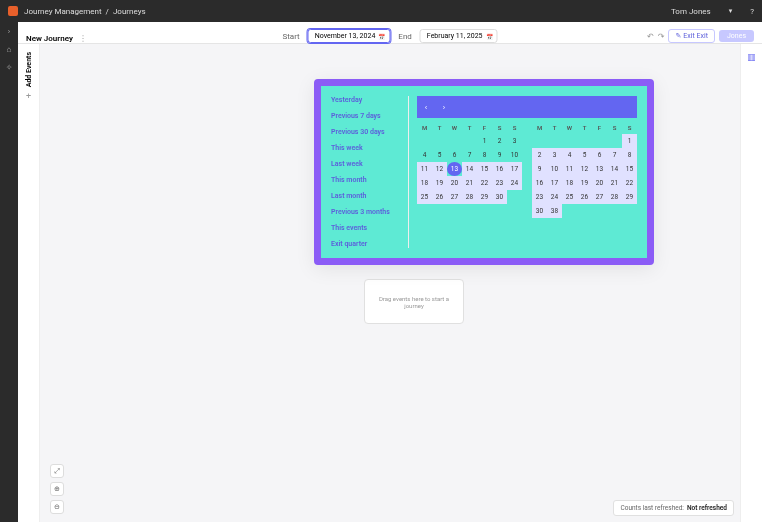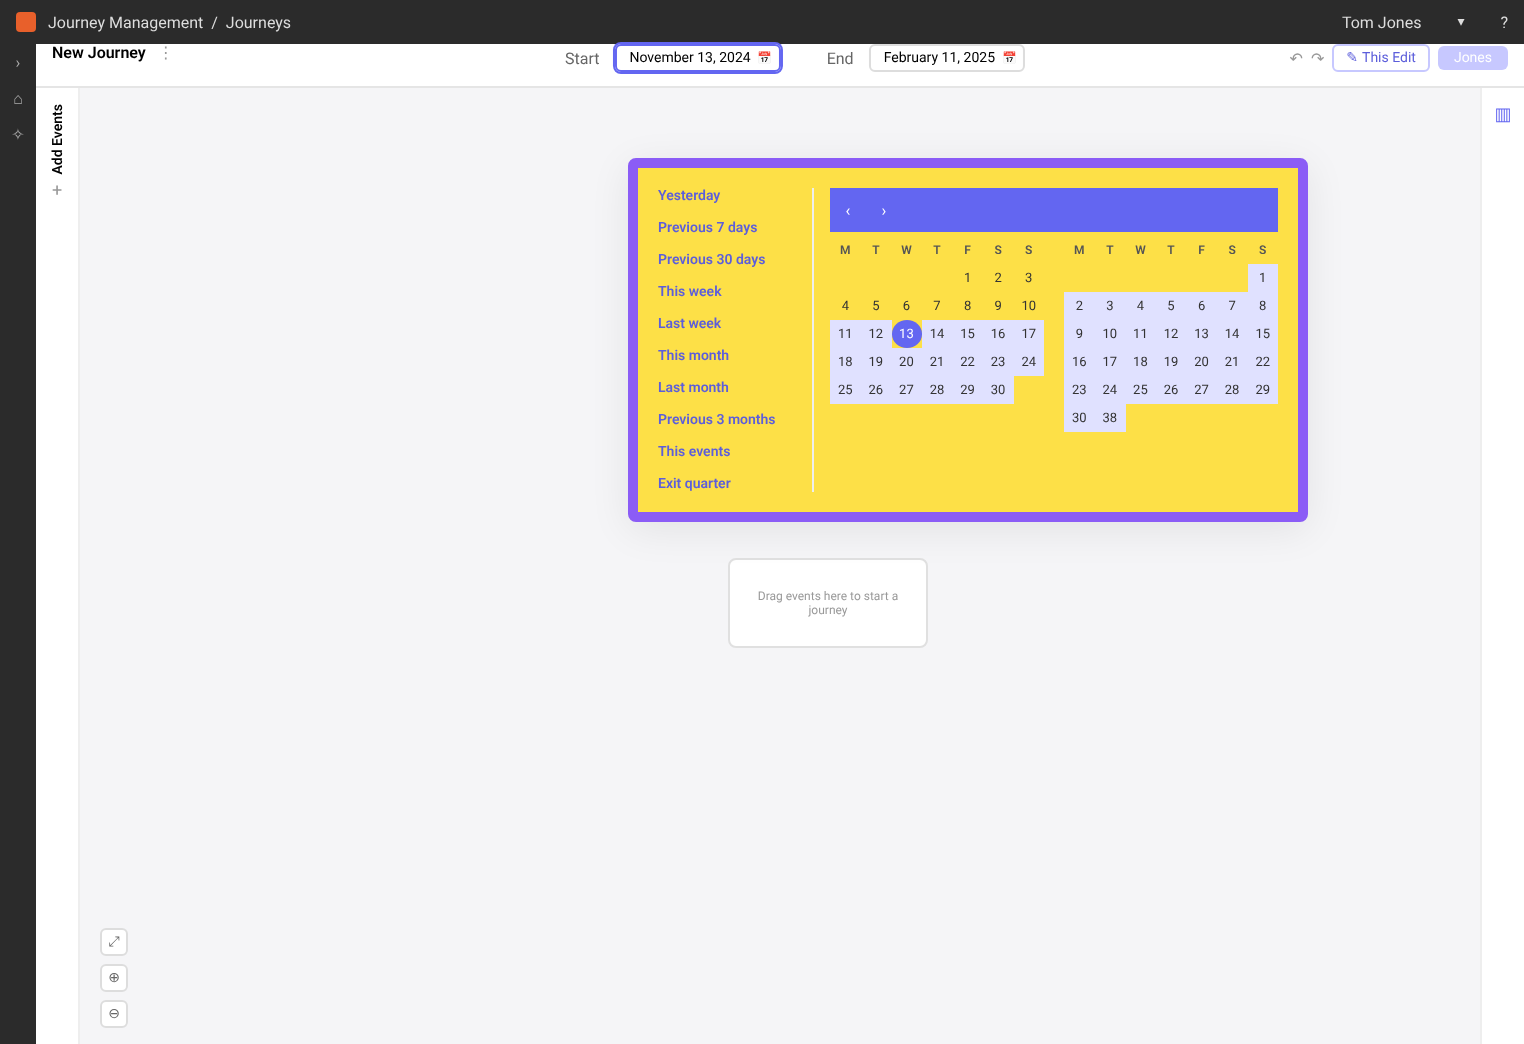--- a/index.html
+++ b/index.html
@@ -6,40 +6,40 @@
     body { width:762px; height:522px; overflow:hidden; background:#f5f5f7; position:relative; }
     .topbar { height:22px; background:#2b2b2b; color:#ddd; display:flex; align-items:center; padding:0 8px; font-size:8px; }
     .topbar .logo { width:10px; height:10px; background:#e8602b; border-radius:2px; margin-right:6px; }
     .topbar .crumbs { display:flex; gap:4px; align-items:flex-start; }
     .topbar .spacer { flex:1; }
     .topbar .user { display:flex; gap:18px; align-items:center; }
     .chev { font-size:7px; }
     .leftrail { position:absolute; top:22px; left:0; width:18px; height:500px; background:#2b2b2b; display:flex; flex-direction:column; align-items:center; padding-top:4px; gap:8px; }
     .leftrail .ic { width:10px; height:10px; display:flex; align-items:center; justify-content:center; color:#aaa; font-size:8px; }
     .appbody { position:absolute; top:22px; left:18px; right:0; bottom:0; background:#fff; }
-    .toolbar { height:22px; border-bottom:1px solid #e5e5e5; display:flex; align-items:flex-start; padding:0 8px; font-size:8px; gap:6px; }
+    .toolbar { height:22px; border-bottom:1px solid #e5e5e5; display:flex; align-items:flex-end; padding:0 8px; font-size:8px; gap:6px; }
     .toolbar .title { font-weight:600; }
     .toolbar .menu { color:#999; }
     .toolbar .center { position:absolute; left:50%; transform:translateX(-50%); display:flex; gap:8px; align-items:center; }
-    .toolbar .dlabel { color:#666;margin-left:15px; }
+    .toolbar .dlabel { color:#666; }
     .datebox { border:1px solid #ddd; border-radius:3px; height:14px; padding:0 14px 0 6px; display:flex; align-items:center; font-size:7px; position:relative; }
     .datebox.sel { border-color:#6366f1; box-shadow:0 0 0 1px #6366f1; }
     .datebox .calic { position:absolute; right:3px; font-size:6px; color:#888; }
     .toolbar .right { margin-left:auto; display:flex; gap:4px; align-items:center; }
     .undo,.redo { color:#999; font-size:8px; }
     .btn-exit { border:1px solid #c7c8ff; color:#5c5edb; border-radius:3px; padding:2px 6px; font-size:7px; display:flex; gap:2px; align-items:center; }
     .btn-save { background:#c7c8ff; color:#fff; border-radius:3px; padding:2px 8px; font-size:7px; }
     .canvas { position:absolute; top:22px; left:0; right:0; bottom:0; background:#f5f5f7; }
     .addstrip { position:absolute; top:0; left:0; width:22px; height:100%; background:#fff; border-right:1px solid #eee; display:flex; flex-direction:column; align-items:center; padding-top:8px; gap:4px; }
     .addstrip .vlabel { writing-mode:vertical-rl; transform:rotate(180deg); font-size:7px; font-weight:600; }
     .addstrip .plus { font-size:9px; color:#999; }
     .rightstrip { position:absolute; top:0; right:0; width:22px; height:100%; background:#fff; border-left:1px solid #eee; display:flex; flex-direction:column; align-items:center; padding-top:8px; }
     .rightstrip .charticon { color:#6366f1; font-size:9px; }
     .dropzone { position:absolute; left:346px; top:235px; width:100px; height:45px; border:1px solid #e0e0e0; border-radius:4px; background:#fff; display:flex; align-items:center; justify-content:center; text-align:center; font-size:6px; color:#999; padding:4px; }
-    .datepicker { position:absolute; left:296px; top:35px; width:340px; background:#fde047; border:5px solid #8b5cf6; border-radius:4px; box-shadow:0 4px 20px rgba(0,0,0,0.08); display:flex; padding:10px; }
+    .datepicker { position:absolute; left:296px; top:35px; width:340px; background:#5eead4; border:7px solid #8b5cf6; border-radius:4px; box-shadow:0 4px 20px rgba(0,0,0,0.08); display:flex; padding:10px; }
     .presets { width:78px; border-right:1px solid #eee; display:flex; flex-direction:column; gap:8px; font-size:7px; font-weight:600; color:#5c5edb; padding-right:4px; }
     .presets .preset { cursor:pointer; }
     .cal { flex:1; padding-left:8px; }
     .calheader { background:#6366f1; color:#fff; height:22px; display:flex; align-items:center; border-radius:0; position:relative; }
     .calheader .nav { width:18px; text-align:center; font-size:8px; }
     .calheader .mnames { flex:1; display:flex; justify-content:space-around; font-size:8px; font-weight:600; }
     .months { display:flex; gap:10px; margin-top:6px; }
     .month { flex:1; }
     .dow { display:grid; grid-template-columns:repeat(7,1fr); text-align:center; font-size:6px; font-weight:600; color:#555; margin-bottom:3px; }
     .days { display:grid; grid-template-columns:repeat(7,1fr); gap:0; }
@@ -89,21 +89,21 @@
       <div class="datebox">
         <span>February 11, 2025</span>
         <span class="calic">📅</span>
       </div>
     </div>
     <div class="right">
       <span class="undo">↶</span>
       <span class="redo">↷</span>
       <div class="btn-exit">
         <span>✎</span>
-        <span>This Edit</span>
+        <span>Exit Exit</span>
       </div>
       <div class="btn-save">Jones</div>
     </div>
   </div>
 
   <div class="canvas">
     <div class="addstrip">
       <span class="vlabel">Add Events</span>
       <span class="plus">+</span>
     </div>
@@ -240,14 +240,18 @@
         </div>
       </div>
     </div>
 
     <div class="zoomctrl">
       <div class="zb">⤢</div>
       <div class="zb">⊕</div>
       <div class="zb">⊖</div>
     </div>
 
+    <div class="footer">
+      <span>Counts last refreshed:</span>
+      <span class="nr">Not refreshed</span>
+    </div>
   </div>
 </div>
 
 </body></html>

